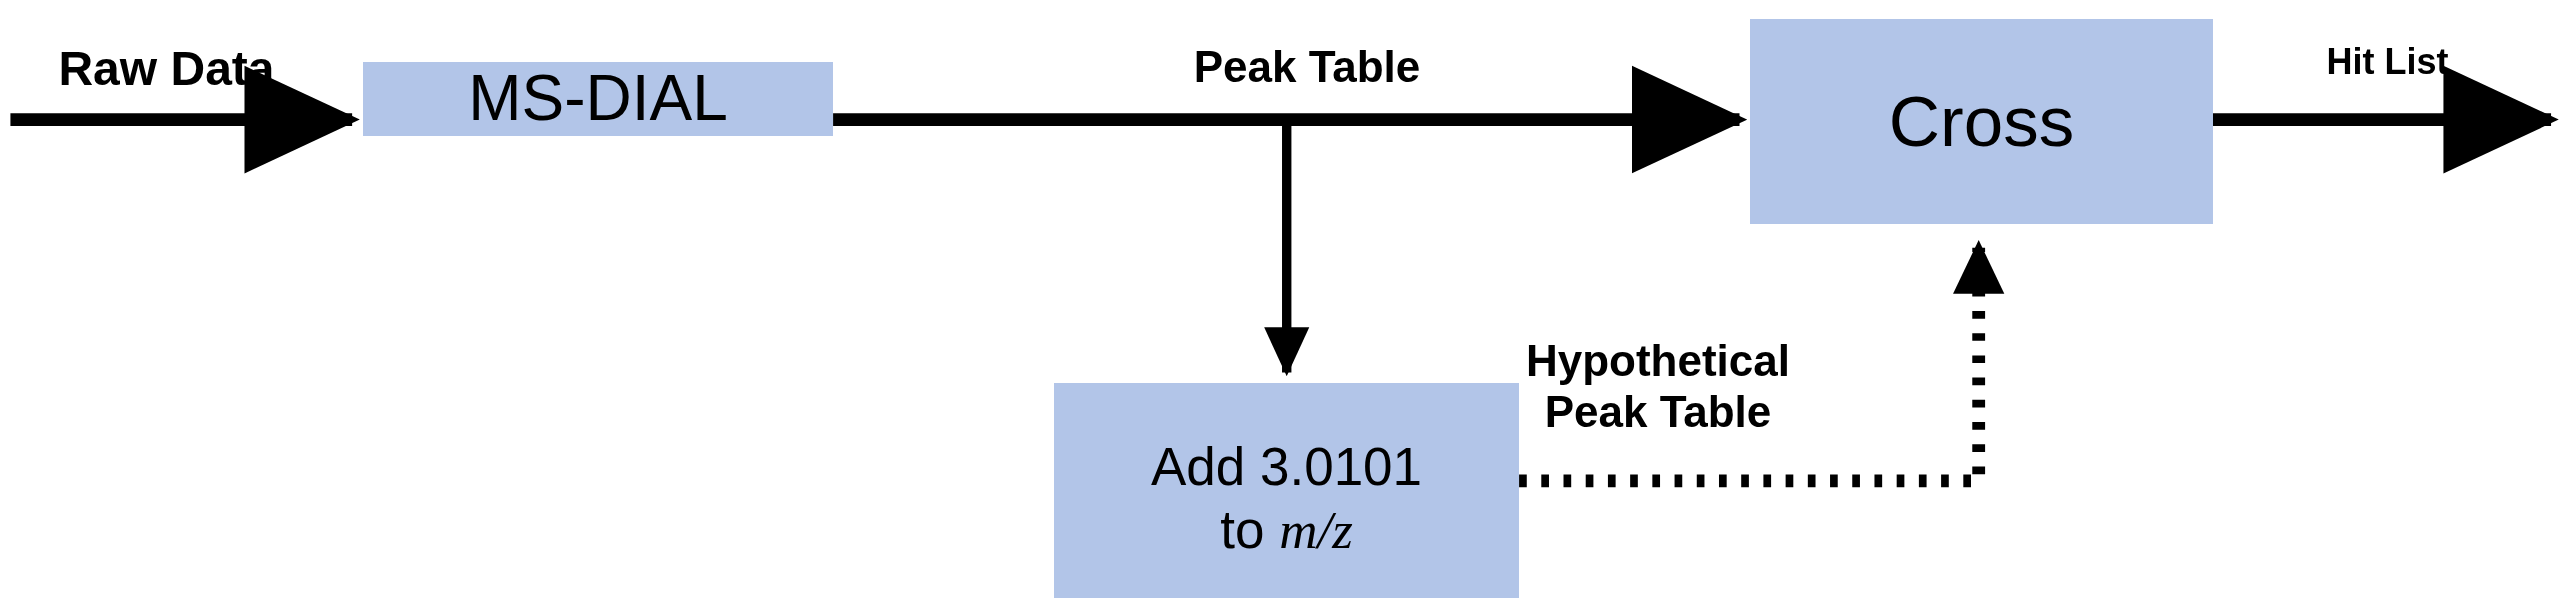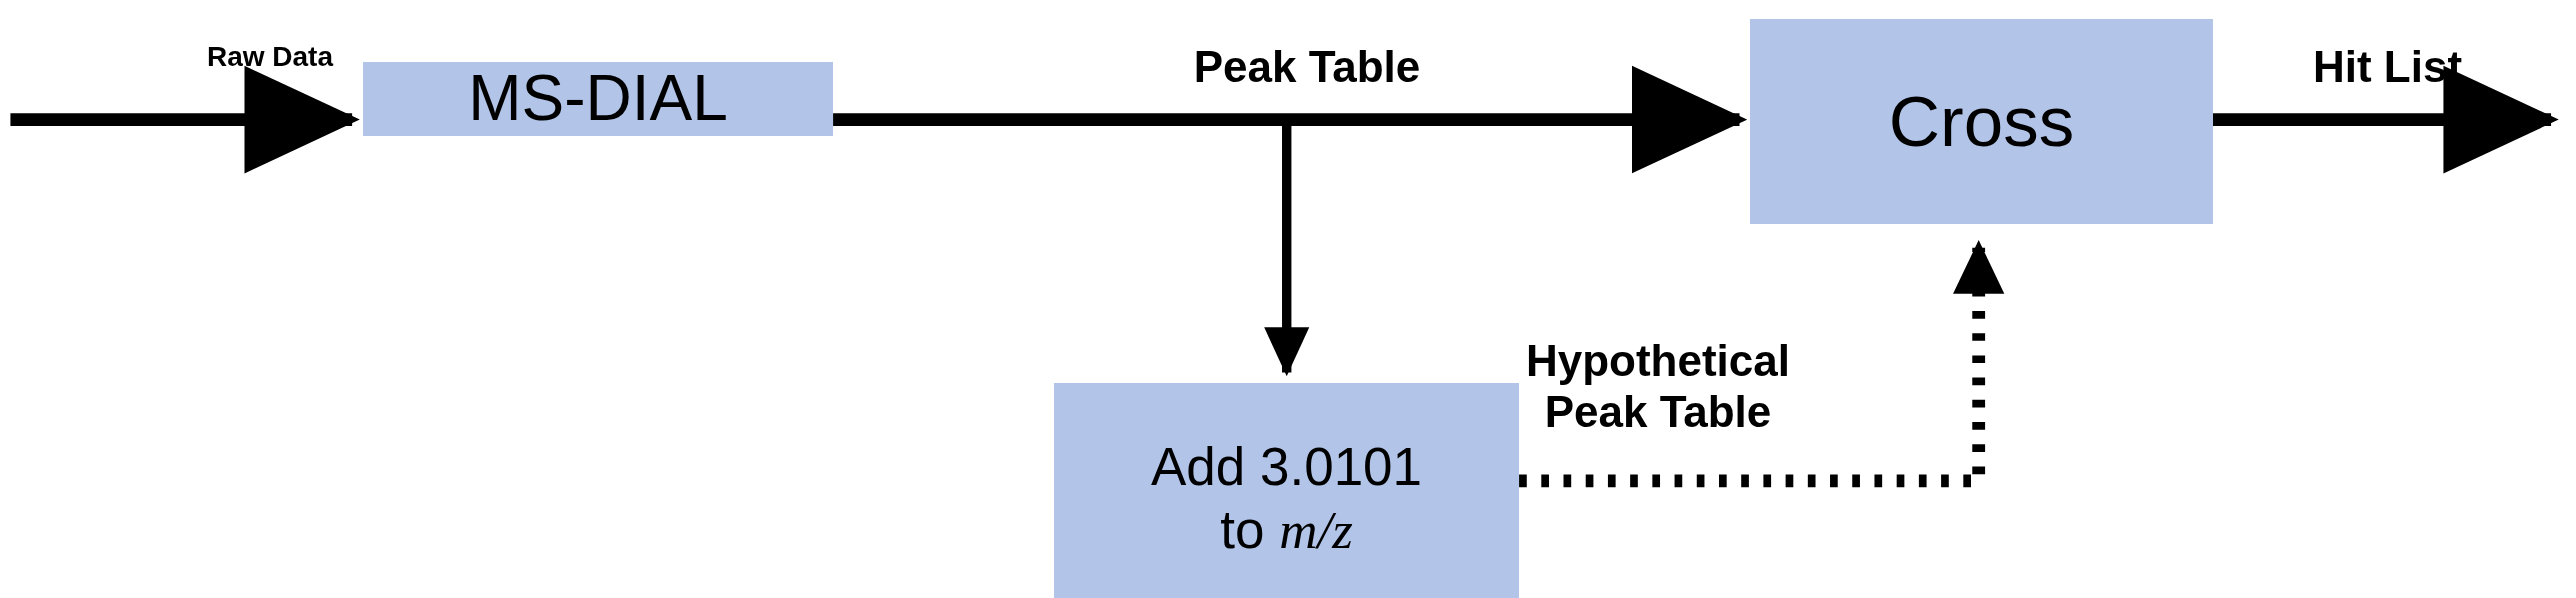--- a/index.html
+++ b/index.html
@@ -67,32 +67,31 @@
   #node-crossref {
     left: 1750px; top: 19px;
     width: 463px; height: 205px;
     font-size: 71px;
   }
 
   
   #label-raw-data {
     left: 0px; top: 41px;
     width: 333px;
-    font-size: 28px;
-    text-align: right;
+    font-size: 48px;
   }
   #label-peak-table {
     left: 1136px; top: 41px;
     width: 342px;
     font-size: 44px;
   }
   #label-hit-list {
     left: 2221px; top: 41px;
     width: 333px;
-    font-size: 44px;
+    font-size: 36px;
   }
   #label-hypothetical {
     left: 1466px; top: 335px;
     width: 384px;
     font-size: 44px;
   }
   .italic-mz { font-style: italic; font-family: Liberation Serif, serif; }
 </style>
 </head>
 <body>

